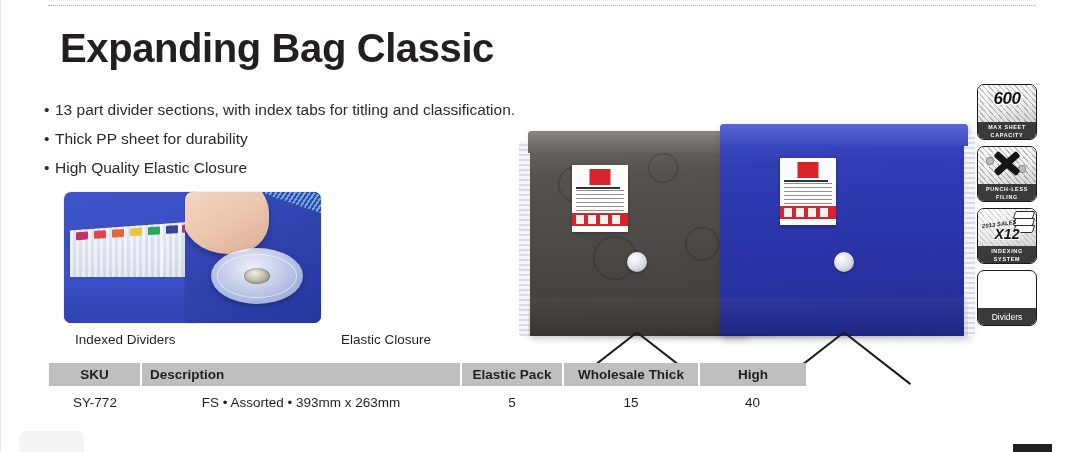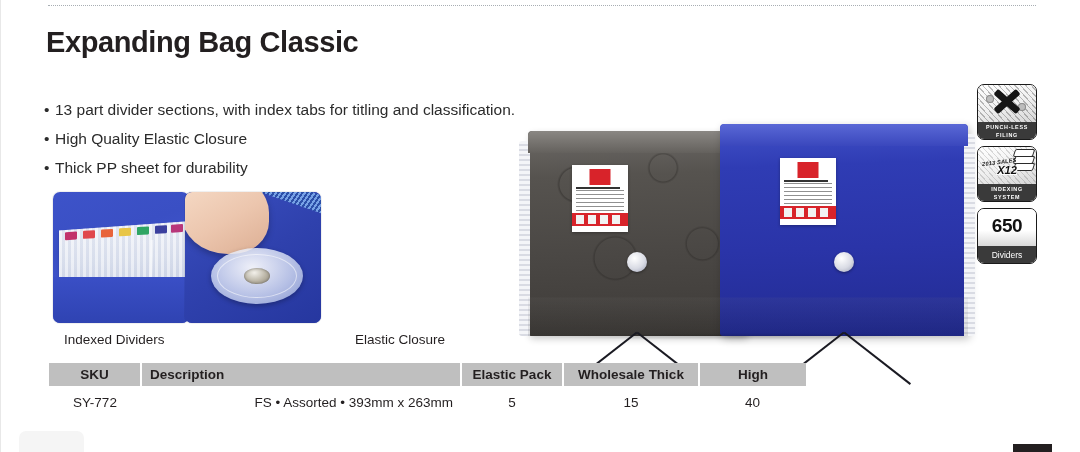--- a/index.html
+++ b/index.html
@@ -24,23 +24,23 @@
     top: 5px;
     width: 988px;
     height: 1px;
     border-top: 1px dotted #9aa0a6;
     opacity: .85;
   }
 
   
   .page-title {
     position: absolute;
-    left: 46px;
+    left: 60px;
     top: 26px;
-    font-size: 29px;
+    font-size: 40px;
     font-weight: bold;
     letter-spacing: -0.4px;
     color: #231f20;
     white-space: nowrap;
   }
 
   
   .features {
     position: absolute;
     left: 44px;
@@ -70,21 +70,21 @@
     top: 0;
   }
   .thumb {
     width: 136px;
     height: 131px;
     border-radius: 7px;
     overflow: hidden;
     position: relative;
     box-shadow: 0 0 0 1px rgba(0,0,0,.06);
   }
-  .thumb-1 { left: 5px; }
+  .thumb-1 { left: 16px; }
   .thumb-2 { left: 137px; }
 
   
   .t1-bg {
     position: absolute;
     inset: 0;
     background: linear-gradient(160deg,#3d53c9 0%,#3a4fc4 35%,#4054cc 60%,#3348b8 100%);
   }
   .t1-sheet {
     position: absolute;
@@ -178,21 +178,21 @@
   }
 
   .thumb-caption {
     position: absolute;
     top: 140px;
     font-size: 13.5px;
     color: #231f20;
     white-space: nowrap;
   }
   .cap-1 { left: 11px; }
-  .cap-2 { left: 170px; }
+  .cap-2 { left: 156px; }
 
   
   .hero {
     position: absolute;
     left: 524px;
     top: 118px;
     width: 456px;
     height: 222px;
   }
   .bag {
@@ -428,21 +428,21 @@
     font-style: italic;
     color: #1a1a1a;
     letter-spacing: .2px;
     transform: rotate(-7deg);
     white-space: nowrap;
   }
   .idx-x12 {
     position: absolute;
     left: 0; right: 0; top: 17px;
     text-align: center;
-    font-size: 11px;
+    font-size: 14px;
     font-weight: bold;
     font-style: italic;
     color: #111;
     text-shadow: 0 0 2px #fff, 1px 1px 0 #fff, -1px 1px 0 #fff;
   }
   .idx-tabs {
     position: absolute;
     right: 2px; top: 2px;
     width: 22px; height: 20px;
   }
@@ -497,21 +497,21 @@
   .sku-table th.desc { text-align: left; }
   .sku-table td {
     font-size: 13.5px;
     height: 33px;
     padding: 0 8px;
     color: #231f20;
     text-align: center;
     white-space: nowrap;
     background: #ffffff;
   }
-  .sku-table td.desc { text-align: right; }
+  .sku-table td.desc { text-align: center; }
 
   
   .corner-box {
     position: absolute;
     left: 19px;
     top: 431px;
     width: 65px;
     height: 28px;
     background: #f5f5f5;
     border-radius: 7px;
@@ -537,24 +537,24 @@
 <div class="page-edge"></div>
 <div class="top-rule"></div>
 
 <div class="page-title">Expanding Bag Classic</div>
 
 <div class="features">
   <div class="feature-row">
     <span class="dot">•</span><span>13 part divider sections, with index tabs for titling and classification.</span>
   </div>
   <div class="feature-row">
+    <span class="dot">•</span><span>Thick PP sheet for durability</span>
+  </div>
+  <div class="feature-row">
     <span class="dot">•</span><span>High Quality Elastic Closure</span>
-  </div>
-  <div class="feature-row">
-    <span class="dot">•</span><span>Thick PP sheet for durability</span>
   </div>
 </div>
 
 <div class="thumbs">
 
   <div class="thumb-wrap thumb-1">
     <div class="thumb">
       <div class="t1-bg"></div>
       <div class="t1-sheet"></div>
       <div class="t1-tabs">
@@ -631,20 +631,30 @@
       <i class="l"></i>
         <i class="r"></i>
     </div>
   </div>
 
   <div class="hero-shadow"></div>
 </div>
 
 <div class="badges">
 
+  <div class="badge">
+    <div class="badge-art">
+      <div class="hatch"></div>
+      <div class="badge-big">600</div>
+    </div>
+    <div class="badge-cap">
+      <span>MAX SHEET</span>
+      <span>CAPACITY</span>
+    </div>
+  </div>
 
   <div class="badge">
     <div class="badge-art">
       <div class="hatch"></div>
       <div class="punch-holes">
         <b style="left:2px;top:2px;"></b>
         <b style="left:18px;top:6px;"></b>
         <b style="left:34px;top:10px;"></b>
       </div>
       <div class="x-mark">
@@ -670,23 +680,20 @@
       <div class="idx-label">2013 SALES</div>
       <div class="idx-x12">X12</div>
     </div>
     <div class="badge-cap">
       <span>INDEXING</span>
       <span>SYSTEM</span>
     </div>
   </div>
 
   <div class="badge badge-micron">
-    <div class="badge-art">
-      <div class="badge-big">650</div>
-    </div>
     <div class="badge-cap">
       <span>Dividers</span>
     </div>
   </div>
 
 </div>
 
 <table class="sku-table">
   <colgroup>
     <col style="width:92px">

